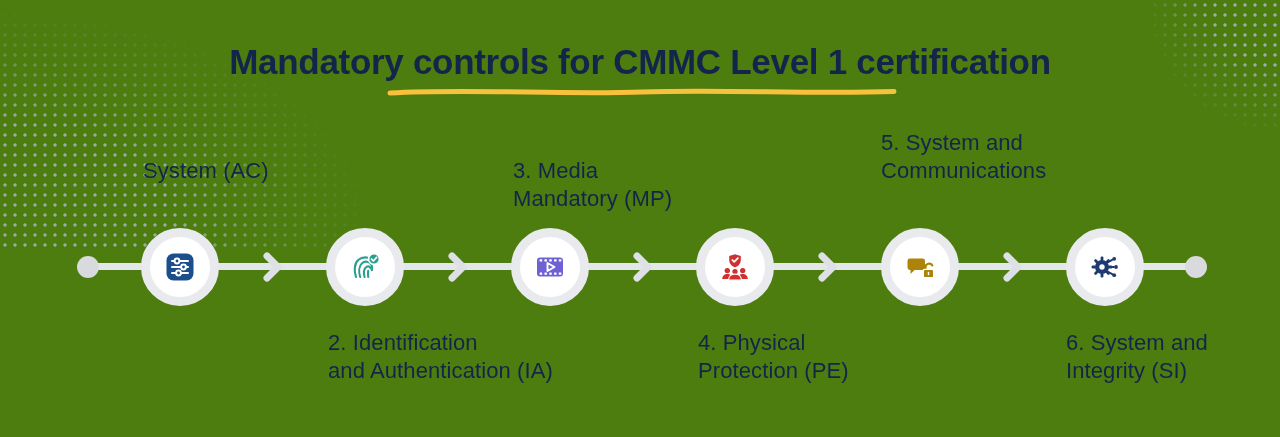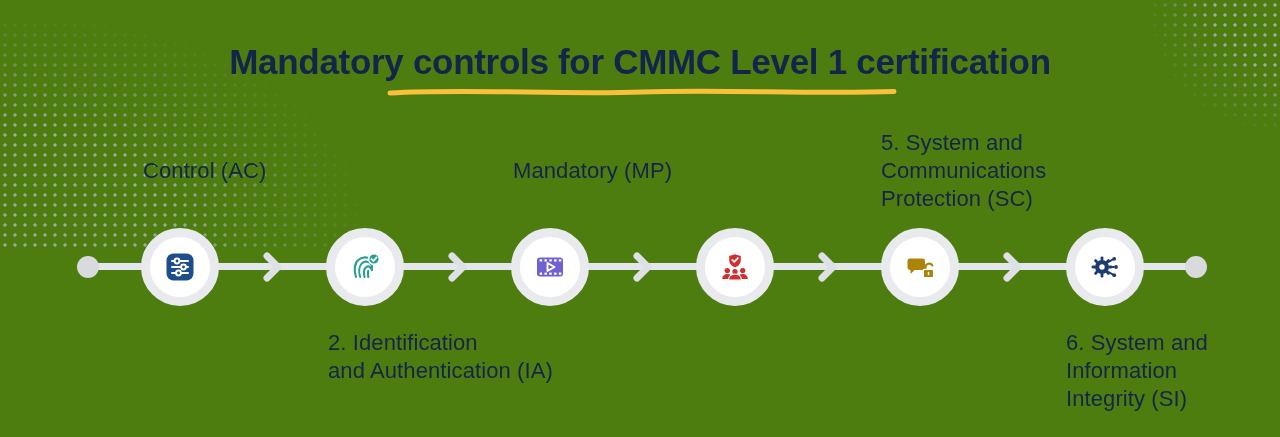--- a/index.html
+++ b/index.html
@@ -192,33 +192,36 @@
       </g>
       <g fill="currentColor">
         <circle cx="27.2" cy="9.8" r="1.9"></circle>
         <circle cx="29" cy="18" r="1.9"></circle>
         <circle cx="27.2" cy="26.2" r="1.9"></circle>
       </g>
     </svg>
   </div>
 
   <div class="label l1">
-    <span>Control (AC)</span>
+    <span>System (AC)</span>
   </div>
   <div class="label l2">
     <span>2. Identification</span>
     <span>and Authentication (IA)</span>
   </div>
   <div class="label l3">
+    <span>3. Media</span>
     <span>Mandatory (MP)</span>
+  </div>
+  <div class="label l4">
+    <span>4. Physical</span>
+    <span>Protection (PE)</span>
   </div>
   <div class="label l5">
     <span>5. System and</span>
     <span>Communications</span>
-    <span>Protection (SC)</span>
   </div>
   <div class="label l6">
     <span>6. System and</span>
-    <span>Information</span>
     <span>Integrity (SI)</span>
   </div>
 
 </div>
 
 </body></html>

